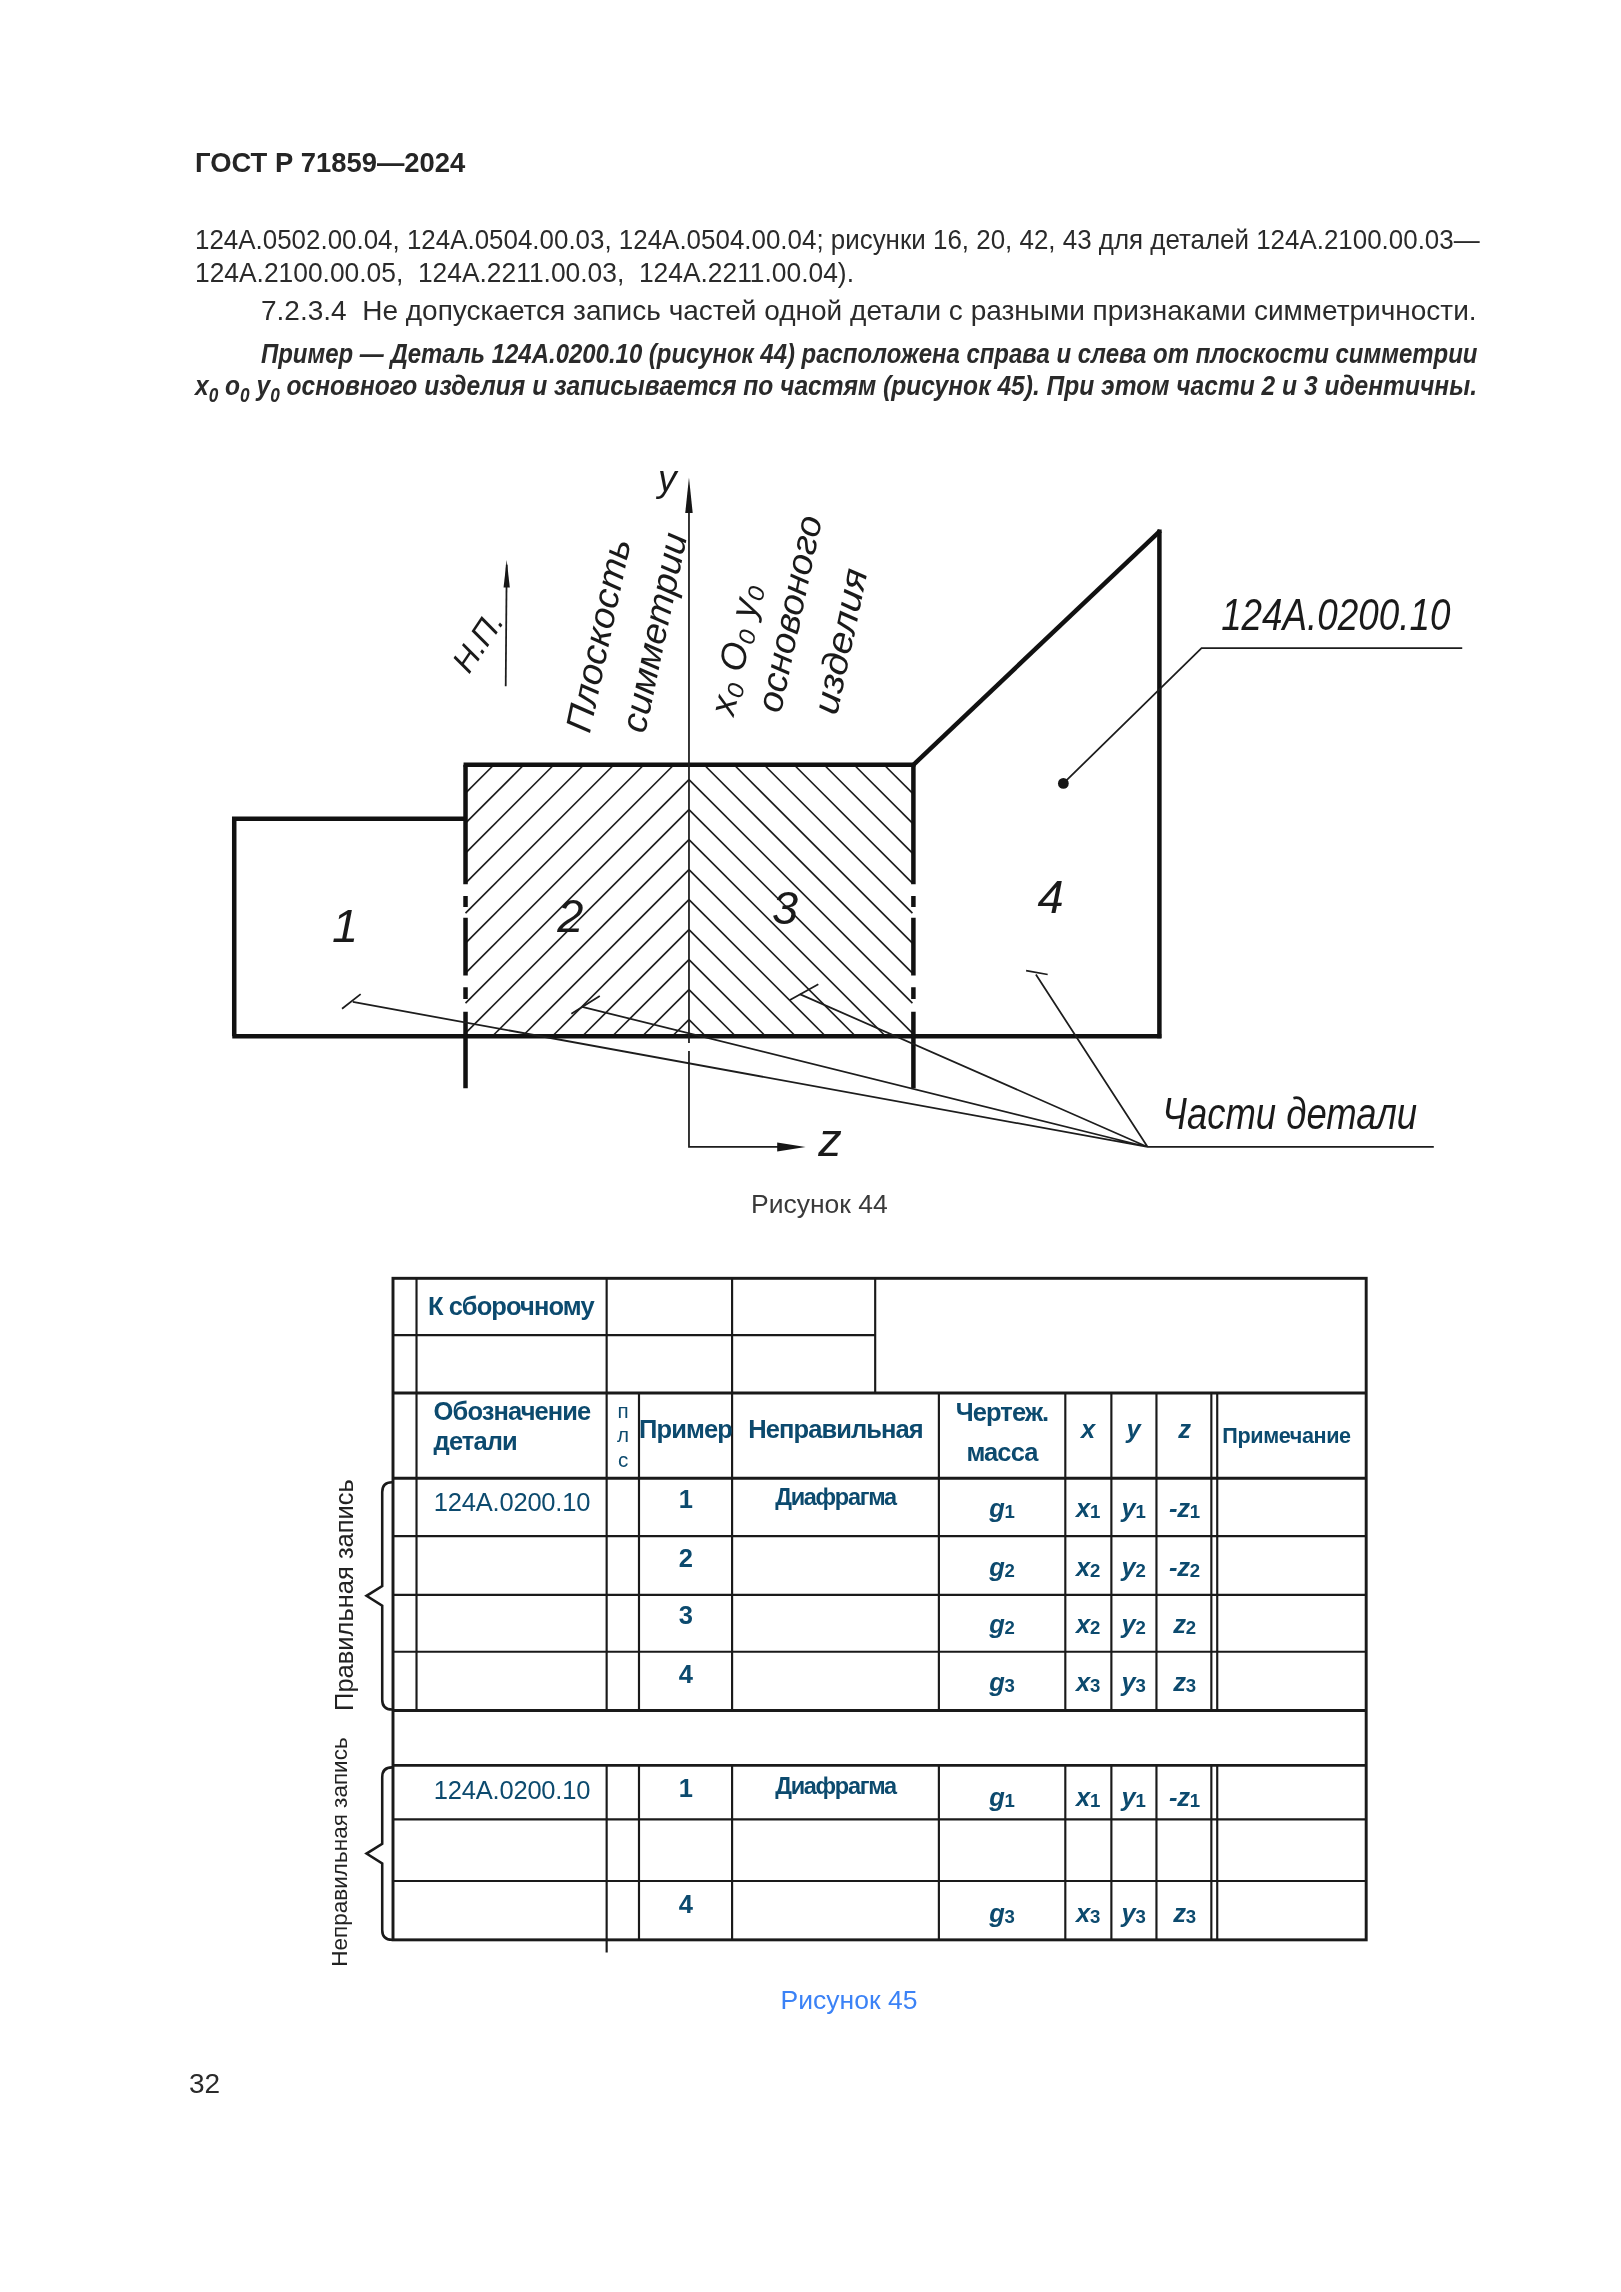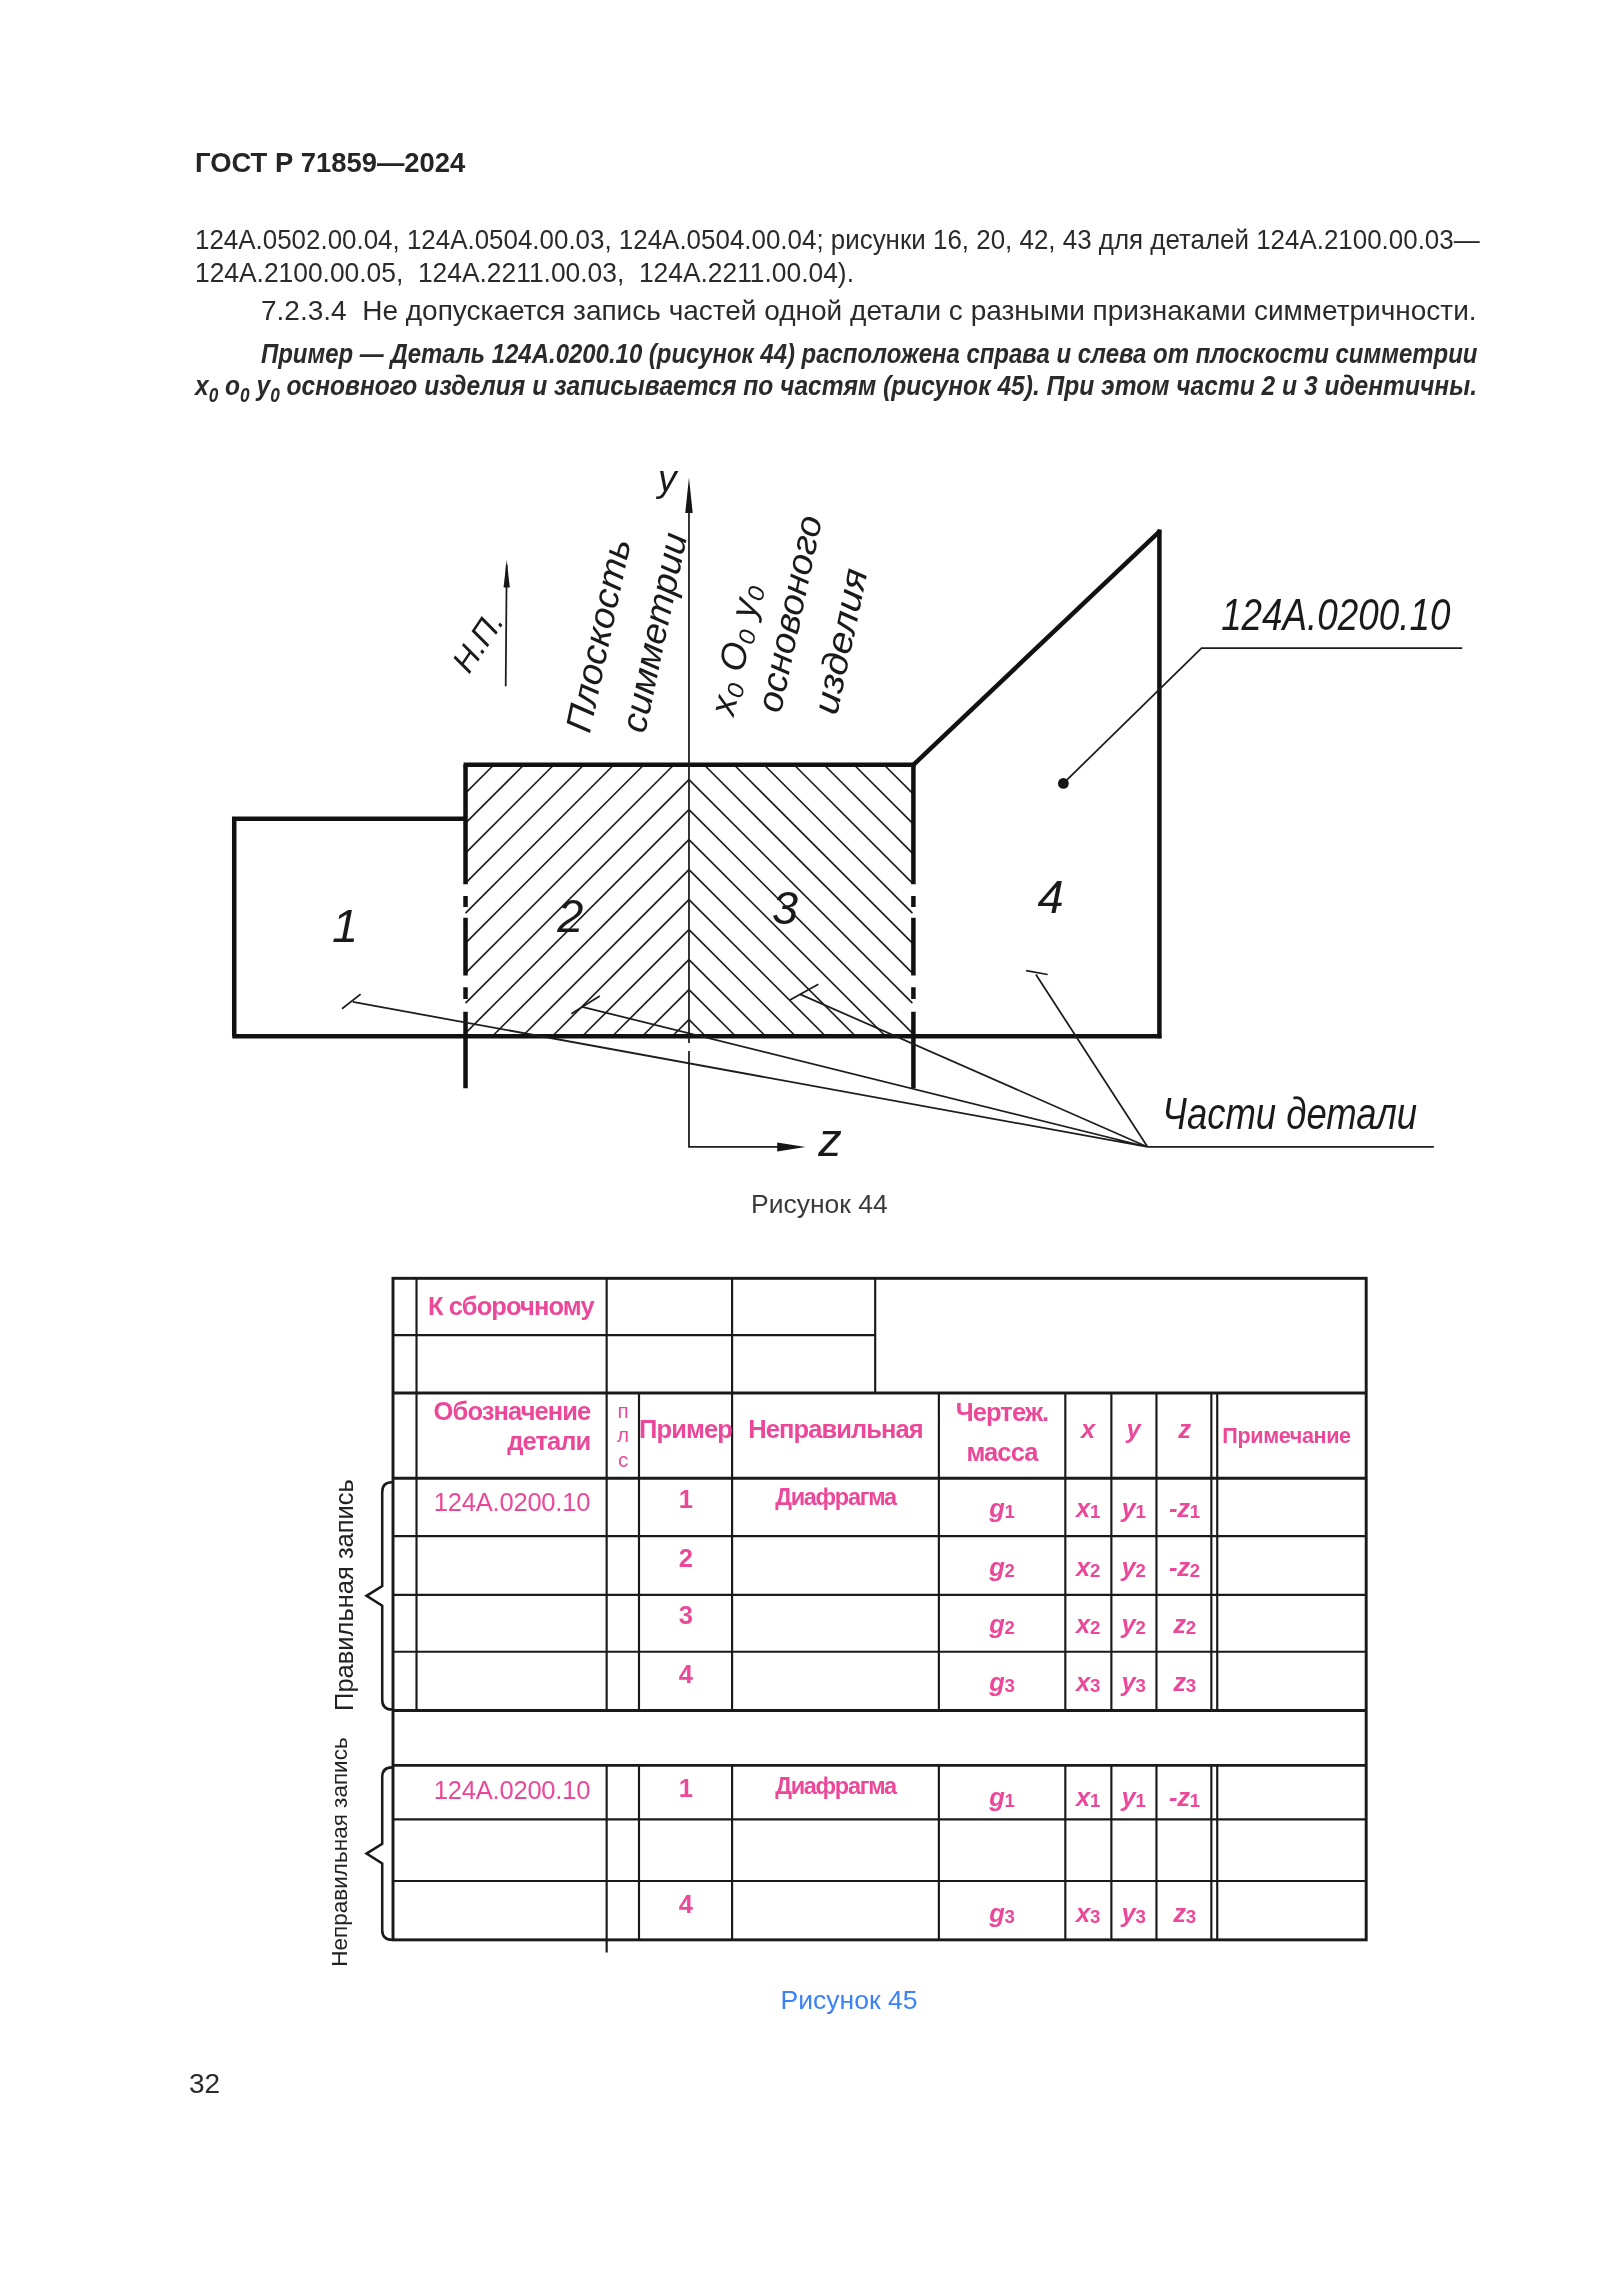--- a/index.html
+++ b/index.html
@@ -181,29 +181,29 @@
   </g>
 
   <path d="M400,1512 Q390,1512 390,1522 L390,1618 L374,1628 L390,1638 L390,1734 Q390,1744 400,1744" stroke="#1a1a1a" stroke-width="2.6" fill="none"></path>
 
   <path d="M400,1803 Q390,1803 390,1813 L390,1881 L374,1891 L390,1901 L390,1969 Q390,1979 400,1979" stroke="#1a1a1a" stroke-width="2.6" fill="none"></path>
 </svg>
 
 <div class="abs" style="left:751px;top:1189px;width:196px;text-align:left;font-size:26.5px;color:#3a3a3a;">Рисунок 44</div>
 
 <style>
- .tc{position:absolute;display:flex;align-items:center;justify-content:center;font-size:25.5px;letter-spacing:-0.2px;color:#ec4899;}
+ .tc{position:absolute;display:flex;align-items:center;justify-content:center;font-size:25.5px;letter-spacing:-0.2px;color:#0c4a6e;}
  .b{font-weight:bold;letter-spacing:-0.9px;}
  .m{font-style:italic;font-weight:bold;}
  .m sub{font-style:normal;font-weight:bold;font-size:18.6px;position:relative;top:3.9px;vertical-align:baseline;}
 </style>
 
 <div class="tc b" style="left:428px;top:1278px;height:57px;">К сборочному</div>
 
-<div class="tc b" style="left:417px;top:1383px;width:190px;height:85px;text-align:right;line-height:30px;">Обозначение<br>детали</div>
+<div class="tc b" style="left:417px;top:1383px;width:190px;height:85px;text-align:left;line-height:30px;">Обозначение<br>детали</div>
 
 <div class="tc" style="left:607px;top:1393px;width:32px;height:85px;font-size:20.6px;line-height:24.5px;text-align:center;">п<br>л<br>с</div>
 
 <div class="tc b" style="left:639px;top:1387px;width:93px;height:85px;">Пример</div>
 
 <div class="tc b" style="left:732px;top:1387px;width:207px;height:85px;">Неправильная</div>
 
 <div class="tc b" style="left:939px;top:1389px;width:126px;height:85px;text-align:center;line-height:40px;">Чертеж.<br>масса</div>
 
 <div class="tc m" style="left:1065px;top:1387px;width:46px;height:85px;">x</div>

